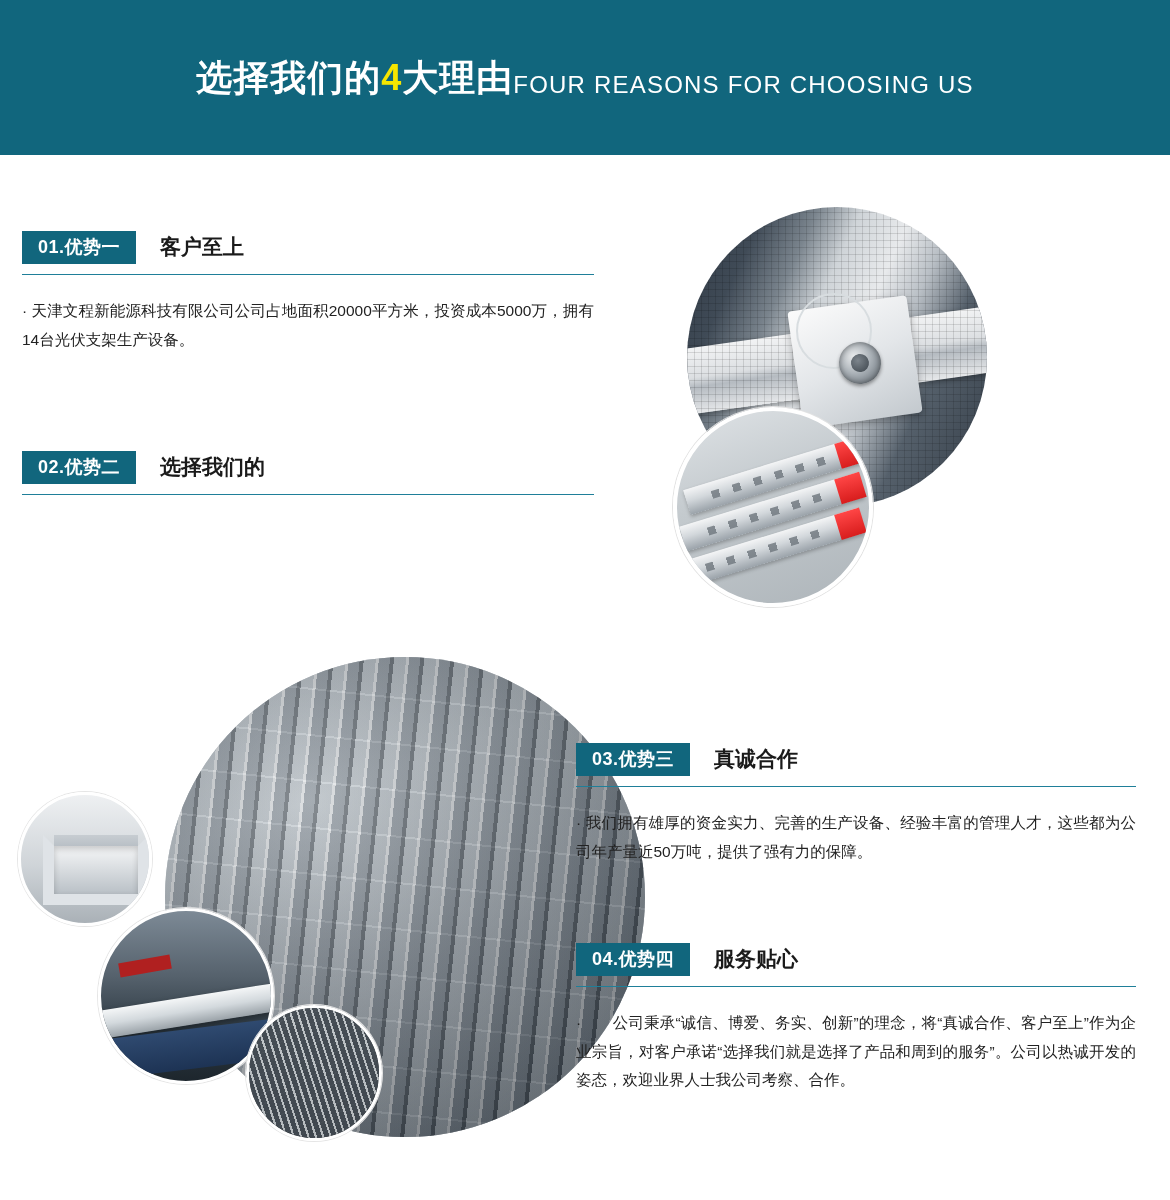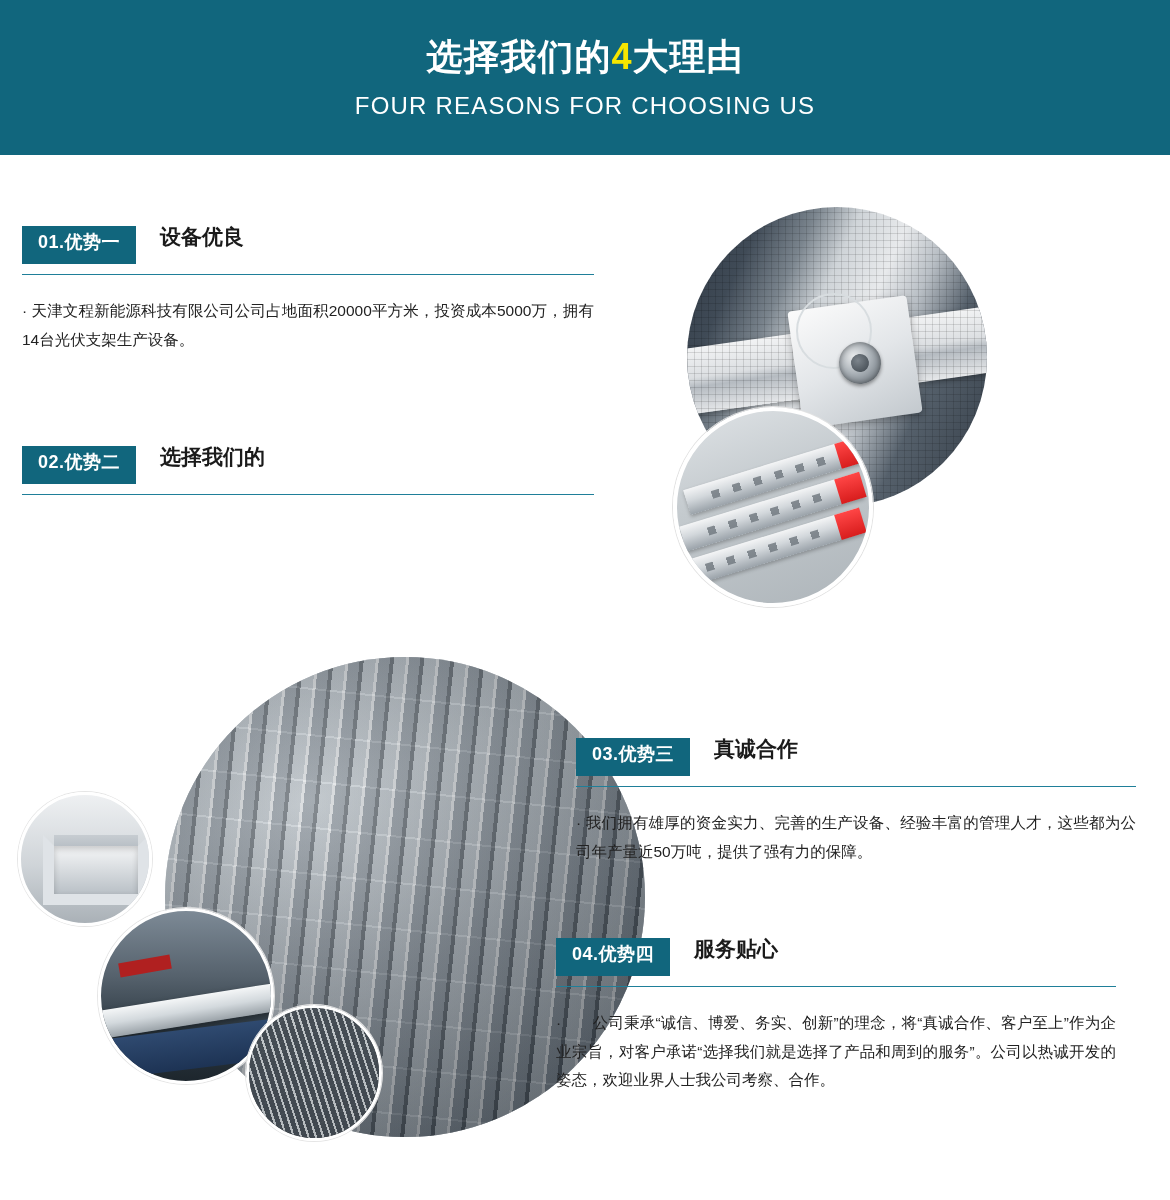--- a/index.html
+++ b/index.html
@@ -14,21 +14,20 @@
     overflow: hidden;
     position: relative;
   }
 
   
   .header {
     width: 1170px;
     height: 155px;
     background: #11667d;
     display: flex;
-    flex-direction: column;
     align-items: center;
     justify-content: center;
     box-sizing: border-box;
   }
   .header-title {
     font-size: 36px;
     font-weight: bold;
     color: #ffffff;
     letter-spacing: 1px;
     line-height: 1.2;
@@ -45,20 +44,21 @@
     font-weight: 500;
     white-space: nowrap;
   }
 
   
   .feature {
     position: absolute;
   }
   .feature-head {
     display: flex;
+    align-items: flex-end;
     height: 38px;
   }
   .badge {
     background: #11667d;
     color: #ffffff;
     font-size: 18px;
     font-weight: bold;
     padding: 7px 16px 8px 16px;
     line-height: 1;
     white-space: nowrap;
@@ -297,21 +297,21 @@
   <div class="machine-blue"></div>
 </div>
 
 <div class="photo circle" id="photo-bundle">
   <div class="bundle-tex"></div>
 </div>
 
 <div class="feature" style="left:22px; top:226px; width:572px;">
   <div class="feature-head">
     <div class="badge">01.优势一</div>
-    <div class="feature-title">设备优良</div>
+    <div class="feature-title">客户至上</div>
   </div>
   <div class="rule"></div>
   <div class="feature-body">· 天津文程新能源科技有限公司公司占地面积20000平方米，投资成本5000万，拥有14台光伏支架生产设备。</div>
 </div>
 
 <div class="feature" style="left:22px; top:446px; width:572px;">
   <div class="feature-head">
     <div class="badge">02.优势二</div>
     <div class="feature-title">选择我们的</div>
   </div>
@@ -320,20 +320,20 @@
 
 <div class="feature" style="left:576px; top:738px; width:560px;">
   <div class="feature-head">
     <div class="badge">03.优势三</div>
     <div class="feature-title">真诚合作</div>
   </div>
   <div class="rule"></div>
   <div class="feature-body">· 我们拥有雄厚的资金实力、完善的生产设备、经验丰富的管理人才，这些都为公司年产量近50万吨，提供了强有力的保障。</div>
 </div>
 
-<div class="feature" style="left:556px; top:938px; width:560px;">
+<div class="feature" style="left:576px; top:938px; width:560px;">
   <div class="feature-head">
     <div class="badge">04.优势四</div>
     <div class="feature-title">服务贴心</div>
   </div>
   <div class="rule"></div>
   <div class="feature-body">·　　公司秉承“诚信、博爱、务实、创新”的理念，将“真诚合作、客户至上”作为企业宗旨，对客户承诺“选择我们就是选择了产品和周到的服务”。公司以热诚开发的姿态，欢迎业界人士我公司考察、合作。</div>
 </div>
 
 </body></html>

